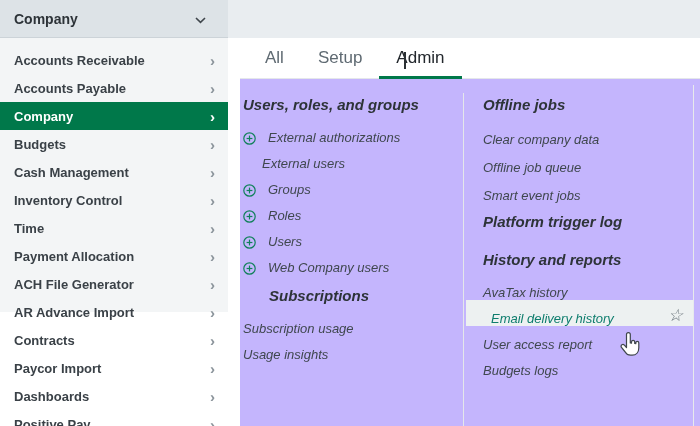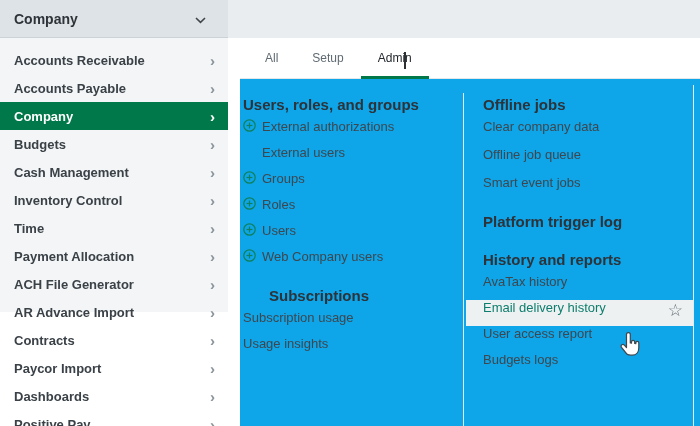--- a/index.html
+++ b/index.html
@@ -24,46 +24,46 @@
 
   
   .topstrip { position:absolute; left:228px; top:0; width:472px; height:38px; background:#e9edf0; }
   .tabsrow {
     position:absolute; left:240px; top:38px; width:460px; height:41px;
     display:flex; align-items:stretch; border-bottom:1px solid #e4e7ea; background:#fff;
     padding-left:8px;
   }
   .tab {
     display:flex; align-items:center; justify-content:center;
-    padding:0 17px; font-size:12px; color:#5f6a72; cursor:pointer; position:relative;
+    padding:0 17px; font-size:17px; color:#5f6a72; cursor:pointer; position:relative;
   }
   .tab.active { color:#23282d; }
   .tab.active::after {
     content:""; position:absolute; left:0; right:0; bottom:-1px; height:3px; background:#00784a;
   }
   .caret { position:absolute; left:404px; top:52px; width:2px; height:17px; background:#2b3034; }
 
   
-  .content { position:absolute; left:240px; top:79px; width:460px; height:347px; background:#0ea5e9; }
+  .content { position:absolute; left:240px; top:79px; width:460px; height:347px; background:#c4b5fd;font-style:italic; }
   .divider-v { position:absolute; left:223px; top:14px; bottom:0; width:1px; background:#e4e7ea; }
   .scrollline { position:absolute; left:453px; top:6px; bottom:0; width:1px; background:#e7eaec; }
 
   .col { position:absolute; top:0; padding-top:12px; }
   .col-left { left:3px; width:212px; }
   .col-right { left:243px; width:210px; }
 
   .menu-heading { height:28px; line-height:28px; font-size:15px; font-weight:bold; color:#2d3338; }
-  .menu-item { height:26px; display:flex; align-items:flex-start; font-size:13px; color:#3f474e; cursor:pointer; }
+  .menu-item { height:26px; display:flex; align-items:flex-end; font-size:13px; color:#3f474e; cursor:pointer;gap:6px; }
   .menu-item.r28 { height:28px; }
   .menu-item .plus { width:13px; height:13px; margin-right:6px; flex:0 0 13px; }
   .menu-item.no-icon { padding-left:19px; }
   .mt7 { margin-top:7px;margin-left:26px; } .mt12 { margin-top:12px; } .mt5 { margin-top:5px; } .mt10 { margin-top:10px; }
 
   .menu-item.hovered {
-    background:#edf1f1; margin-left:-17px; padding-left:17px; margin-right:0;
+    background:#edf1f1; margin-left:-17px; padding-left:25px; margin-right:0;
     justify-content:space-between; color:#0e7d6d;
   }
   .menu-item.hovered .star { color:#667077; font-size:17px; padding-right:10px; cursor:pointer; }
 
   .cursor-hand { position:absolute; left:619px; top:331px; pointer-events:none; }
 </style>
 </head>
 <body>
 
 <div class="screen">

